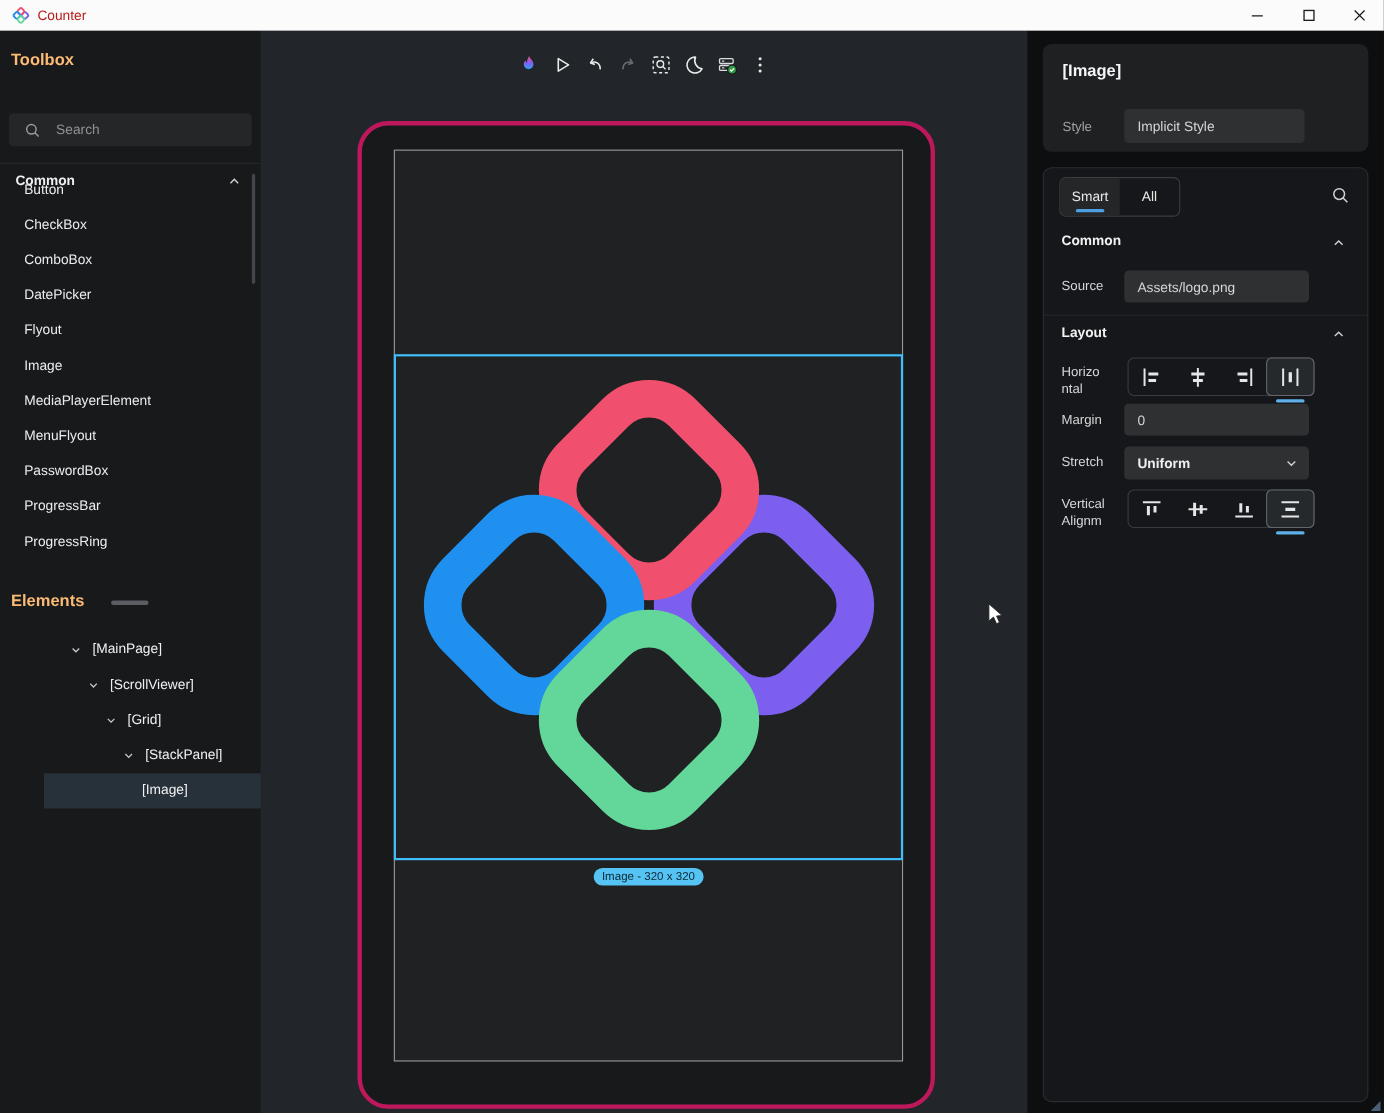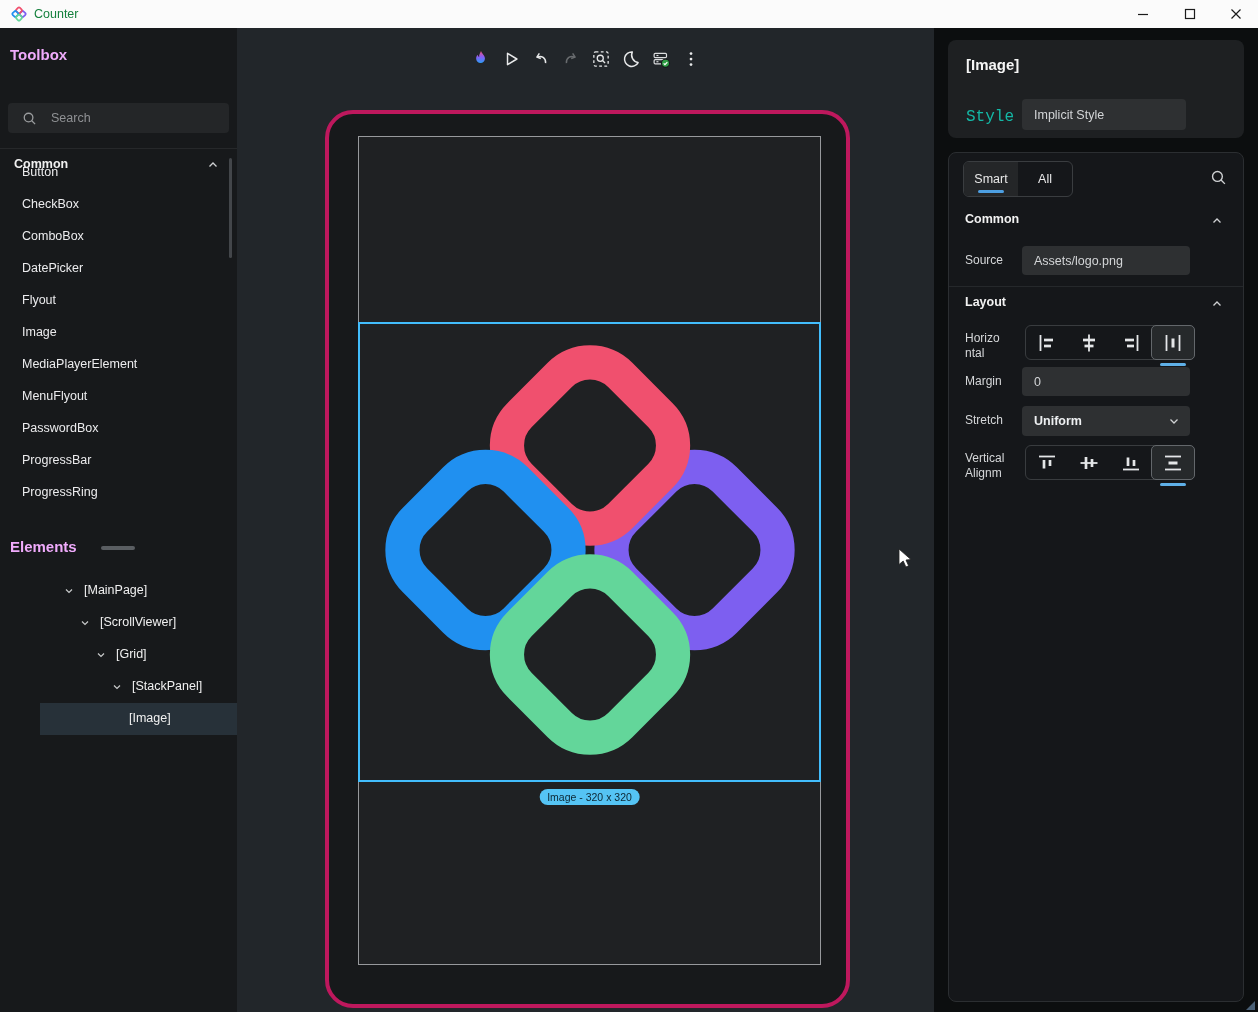--- a/index.html
+++ b/index.html
@@ -3,27 +3,27 @@
 <meta charset="utf-8">
 <style>
   * { margin:0; padding:0; box-sizing:border-box; }
   html,body { width:1258px; height:1012px; background:#0c0e0f; overflow:hidden;
               font-family:"Liberation Sans", sans-serif; }
   .app { position:absolute; left:0; top:0; width:1258px; height:1012px; background:#22262a; }
 
   
   .titlebar { position:absolute; left:0; top:0; width:1258px; height:28px; background:#fbfbfb; }
   .titlebar .appicon { position:absolute; left:11px; top:6px; width:16px; height:16px; }
-  .titlebar .title { position:absolute; left:34px; top:7px; font-size:12.5px; color:#15803d; }
+  .titlebar .title { position:absolute; left:34px; top:7px; font-size:12.5px; color:#b91c1c; }
   .winbtn { position:absolute; top:0; width:45px; height:28px; display:flex; align-items:center; justify-content:center; }
   .winbtn svg { display:block; }
 
   
   .sidebar { position:absolute; left:0; top:28px; width:237px; height:984px; background:#17191b; }
-  .panel-title { position:absolute; left:10px; font-size:15px; font-weight:bold; color:#f0abfc; }
+  .panel-title { position:absolute; left:10px; font-size:15px; font-weight:bold; color:#fdba74; }
   .searchbox { position:absolute; left:8px; top:75px; width:221px; height:30px; background:#242628;
                border-radius:4px; display:flex; align-items:center; }
   .searchbox svg { margin-left:14px; }
   .searchbox span { margin-left:14px; font-size:12.5px; color:#8f9194; }
   .sb-divider { position:absolute; left:0; top:120px; width:237px; height:1px; background:#26282a; }
   .sec-header { position:absolute; left:0; top:124px; width:237px; height:26px; }
   .sec-header .lbl { position:absolute; left:14px; top:5px; font-size:12.5px; font-weight:bold; color:#f0f0f0; }
   .sec-header .chev { position:absolute; right:18px; top:7px; }
   .tool-item { position:absolute; left:0; width:237px; height:32px; line-height:32px;
                padding-left:22px; font-size:12.5px; color:#ececee; }
@@ -50,21 +50,21 @@
                 background:#55c4f4; color:#0c2733; font-size:10.5px; padding:2px 8px;
                 border-radius:9px; white-space:nowrap; }
 
   .cursor { position:absolute; left:661px; top:521px; }
   .grip { position:absolute; left:1244px; top:1000px; }
 
   
   .inspector { position:absolute; left:934px; top:28px; width:324px; height:984px; background:#0c0e0f; }
   .card1 { position:absolute; left:14px; top:12px; width:296px; height:98px; background:#1e2022; border-radius:8px; }
   .card1 .ititle { position:absolute; left:18px; top:16px; font-size:15px; font-weight:bold; color:#f5f5f5; }
-  .flabel { font-size:16px; color:#14b8a6;font-family:Liberation Mono, monospace; }
+  .flabel { font-size:12px; color:#a3a3a3; }
   .ipt { background:#2e3032; border-radius:4px; font-size:12.5px; color:#d3d5d7;
          display:flex; align-items:center; padding-left:12px; }
   .card1 .style-lbl { position:absolute; left:18px; top:68px; }
   .card1 .style-ipt { position:absolute; left:74px; top:59px; width:164px; height:31px; }
 
   .card2 { position:absolute; left:14px; top:124px; width:296px; height:850px;
            background:#15171a; border:1px solid #2b2e31; border-radius:8px; }
   .tabgroup { position:absolute; left:14px; top:8px; width:110px; height:36px;
               border:1px solid #3a3d40; border-radius:6px; display:flex; }
   .tab { flex:1; display:flex; align-items:center; justify-content:center;

